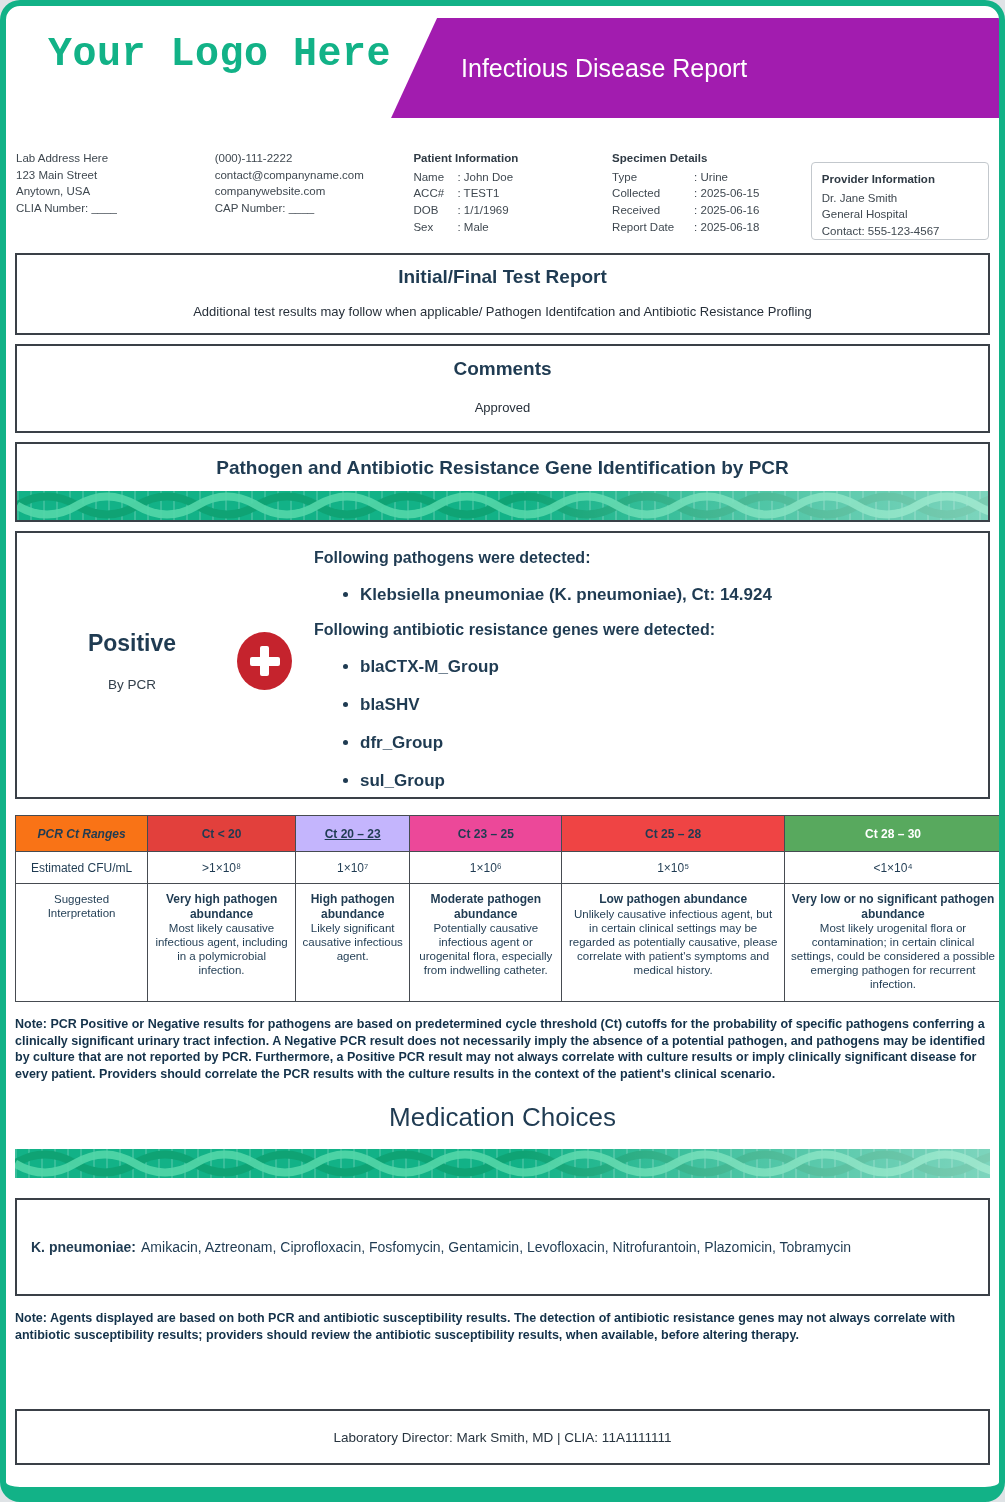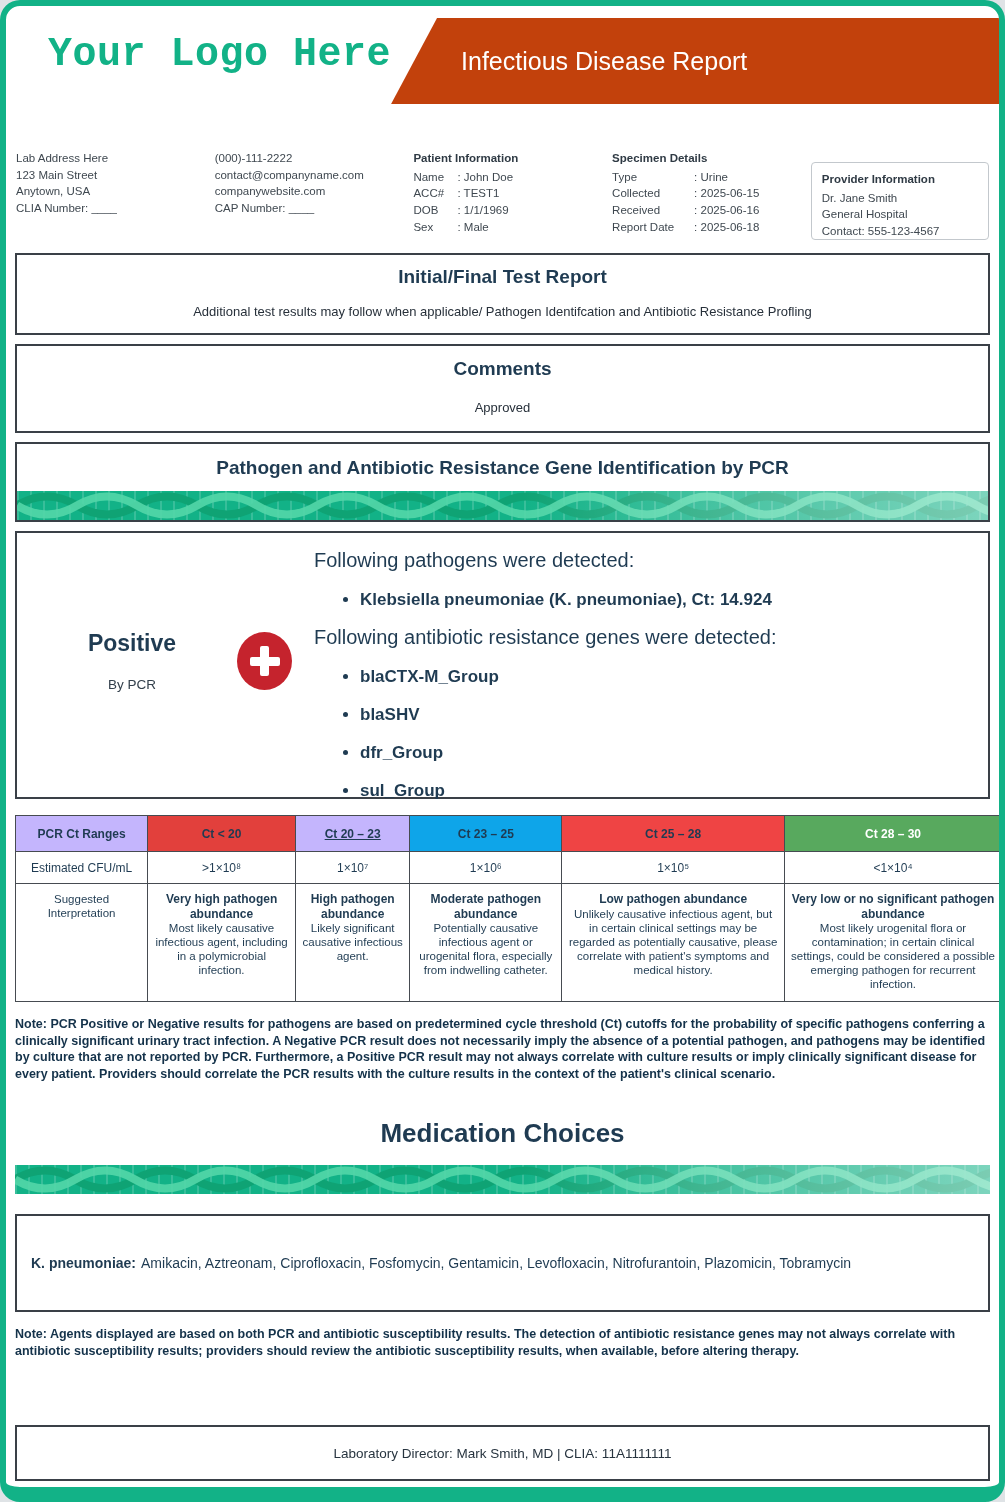--- a/index.html
+++ b/index.html
@@ -7,21 +7,21 @@
   body { font-family:"Liberation Sans", sans-serif; }
   .page {
     width:1005px; height:1502px; margin:0 auto; background:#ffffff;
     border:6px solid #12B287; border-bottom-width:15px; border-radius:20px;
     overflow:hidden; position:relative; color:#3f4850;
   }
   
   .header { display:flex; align-items:flex-start; padding-top:12px; height:100px; }
   .logo { font-size:40px; font-weight:bold; color:#12B287; padding:14px 0 0 42px; letter-spacing:.5px; white-space:nowrap;font-family:Liberation Mono, monospace; }
   .band {
-    margin-left:auto; width:648px; height:86px; background:#c2410c;
+    margin-left:auto; width:648px; height:100px; background:#a21caf;
     clip-path:polygon(46px 0, 100% 0, 100% 100%, 0 100%);
     display:flex; align-items:center; color:#fff; font-size:25px; padding-left:70px;
   }
   
   .info-row { display:flex; padding:44px 10px 6px 10px; font-size:11.5px; line-height:1.45; color:#3f4850; }
   .info-col { width:201px; }
   .info-col .hd { font-weight:bold; color:#2f3a44; margin-bottom:2px; }
   .kv { white-space:nowrap; }
   .kv .k { display:inline-block; }
   .pat .k { width:44px; }
@@ -47,41 +47,41 @@
   
   .box-result { margin-top:9px; height:268px; display:flex; text-align:left; padding:16px 10px 10px 10px; }
   .status-wrap { width:210px; align-self:center; text-align:center; padding-bottom:14px; }
   .status-word { font-size:23px; font-weight:bold; color:#1F3B52; }
   .status-method { font-size:13.5px; color:#33404c; margin-top:20px; }
   .plus-circle { width:55px; height:58px; border-radius:50%; background:#C5232D; position:relative; align-self:center; flex:0 0 auto; margin-bottom:14px; }
   .plus-circle .bar { position:absolute; background:#fff; border-radius:2px; }
   .plus-circle .v { width:9px; height:30px; left:23px; top:14px; }
   .plus-circle .h { width:30px; height:9px; left:13px; top:24.5px; }
   .detect-col { padding-left:22px; color:#1F3B52; }
-  .detect-hd { font-size:20px; font-weight:normal; }
+  .detect-hd { font-size:16px; font-weight:bold; }
   .detect-col ul { list-style:disc; margin:18px 0 10px 46px; }
   .detect-col li { font-size:17px; font-weight:bold; margin-bottom:16px; }
   .detect-col ul.genes li { margin-bottom:18px; }
   
   table.ct { border-collapse:collapse; width:987px; margin:16px 9px 0 9px; table-layout:fixed; }
   table.ct th, table.ct td { border:1px solid #464b51; font-size:12px; color:#1F3B52; text-align:center; vertical-align:middle; padding:4px 6px; }
   table.ct tr.hdr th { height:36px; font-weight:bold; }
   table.ct tr.cfu td { height:32px; }
   table.ct tr.interp td { vertical-align:top; padding-top:8px; height:118px; font-size:11.5px; line-height:1.22; }
-  .cell-label { background:#c4b5fd; }
+  .cell-label { background:#f97316;font-style:italic; }
   .c-red { background:#E2403C; }
   .c-orange { background:#c4b5fd;text-decoration:underline; }
-  .c-gold { background:#0ea5e9; }
+  .c-gold { background:#ec4899; }
   .c-cream { background:#ef4444; }
   .c-green { background:#58A95E; color:#ffffff !important; }
   .i-title { font-weight:bold; font-size:12px; display:block; }
   
   .note { margin:14px 9px 0 9px; font-size:12.5px; font-weight:bold; color:#14324a; line-height:1.32; text-align:left; }
   
-  .med-title { text-align:center; font-size:26px; font-weight:bold; color:#1F3B52; margin-top:36px; }
+  .med-title { text-align:center; font-size:26px; font-weight:normal; color:#1F3B52; margin-top:20px; }
   .box-med { margin-top:20px; height:98px; display:flex; align-items:center; text-align:left; padding:0 14px; font-size:14px; color:#1F3B52; }
   .box-med .org { font-weight:bold; }
   .box-med .agents { margin-left:5px; }
   
   .box-footer { margin-top:66px; height:56px; display:flex; align-items:center; justify-content:center; font-size:13.5px; color:#27343f; }
 </style>
 </head>
 <body>
 
 <div class="page">

